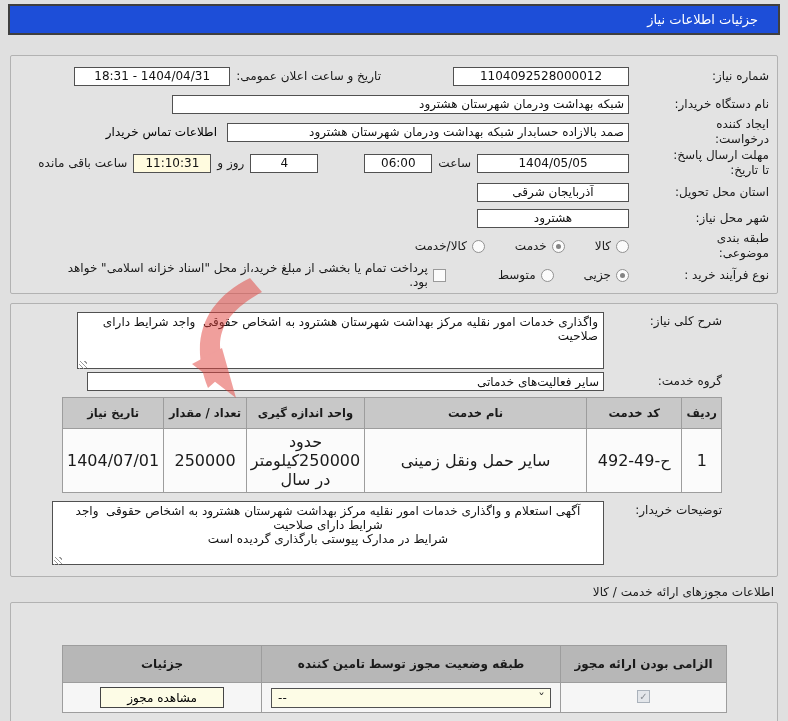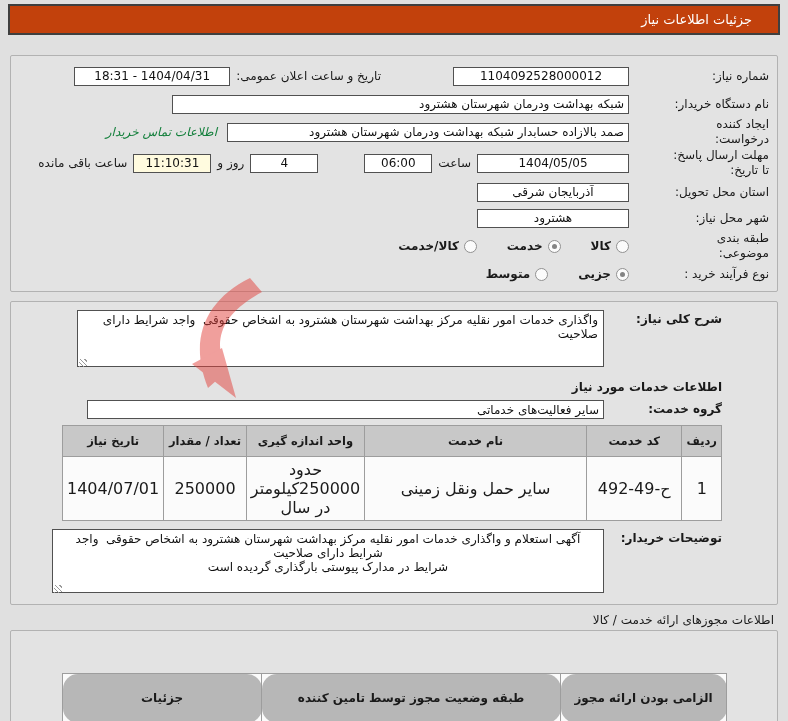--- a/index.html
+++ b/index.html
@@ -10,27 +10,27 @@
     font-size: 12px;
     color: #1a1a1a;
     direction: rtl;
     overflow: hidden;
     position: relative;
     padding-top: 4px;
   }
   .titlebar {
     margin: 0 8px;
     height: 31px;
-    background: #c2410c;
+    background: #1d4ed8;
     border: 2px solid #3f3f3f;
     color: #ffffff;
     font-size: 13px;
     display: flex;
     align-items: center;
-    padding: 0 26px;
+    padding: 0 20px;
   }
   .gb {
     margin: 0 10px;
     border: 1px solid #b2b2b2;
     border-radius: 2px;
     background: #e3e3e3;
   }
   .gb1 { margin-top: 20px; padding: 5px 8px 4px 8px; }
   .frow { display: flex; align-items: center; min-height: 26px; }
   .frow .lbl { width: 140px; flex: 0 0 140px; line-height: 1.25; padding-left: 40px; }
@@ -39,46 +39,46 @@
     border: 1px solid #515151;
     background: #ffffff;
     font-family: inherit;
     font-size: 12px;
     color: #111;
     padding: 0 4px;
   }
   input.center { text-align: center; }
   input.rightal { text-align: right; }
   .yellow { background: #fffbdf !important; }
-  a.link { color: #15803d; text-decoration: none; cursor: pointer; font-style: italic; }
+  a.link { color: #000000; text-decoration: none; cursor: pointer; }
   .inline-lbl { margin: 8px 6px; white-space: nowrap; }
   
   .radio {
     width: 13px; height: 13px; border-radius: 50%;
     border: 1px solid #919191; background: #fbfbfb;
     display: inline-block; position: relative; flex: 0 0 13px;
   }
   .radio.checked::after {
     content: ""; position: absolute; inset: 3px;
     border-radius: 50%; background: #848484;
   }
   .chk {
     width: 13px; height: 13px; border: 1px solid #9a9a9a;
     background: #fcfcfc; display: inline-block; position: relative; flex: 0 0 13px;
   }
   .chk.checked { background: #e3e6ea; border-color: #aab2bb; }
   .chk.checked::after {
     content: "✓"; position: absolute; inset: 0;
     font-size: 10px; line-height: 12px; text-align: center; color: #8b8f96;
   }
-  .opt { display: inline-flex; align-items: center; gap: 5px; margin-left: 30px; font-weight: bold; }
+  .opt { display: inline-flex; align-items: center; gap: 5px; margin-left: 30px; }
   
   .gb2 { margin-top: 9px; padding: 8px 0 8px 0; }
   .g2row { display: flex; align-items: flex-start; padding-right: 55px; }
-  .g2row .blbl { font-weight: bold; width: 118px; flex: 0 0 118px; padding-top: 2px; padding-left: 12px; }
+  .g2row .blbl { font-weight: normal; width: 118px; flex: 0 0 118px; padding-top: 2px; padding-left: 12px; }
   .ta-wrap { position: relative; }
   textarea.ta {
     border: 1px solid #515151; background: #fff; resize: none;
     font-family: inherit; font-size: 12px; color: #111;
     padding: 2px 5px; overflow: hidden;
   }
   .rsz {
     position: absolute; left: 2px; bottom: 3px; width: 8px; height: 8px;
     background: repeating-linear-gradient(45deg, #9a9a9a 0 1px, transparent 1px 3px);
   }
@@ -87,21 +87,21 @@
   .svc-table { width: 660px; margin: 6px 55px 8px; }
   .svc-table th, .svc-table td, .lic-table th, .lic-table td {
     border: 1px solid #9d9d9d; text-align: center; padding: 3px 4px;
   }
   .svc-table th { background: #c8c8c8; font-weight: bold; height: 31px; font-size: 11.5px; }
   .svc-table td { height: 37px; font-size: 16px; }
   
   .lic-label { padding: 8px 14px 3px; }
   .gb3 { padding: 42px 0 14px; }
   .lic-table { width: 665px; margin: 0 50px; }
-  .lic-table th { background: #b7b7b7; font-weight: bold; height: 49px; border-radius: 15px; }
+  .lic-table th { background: #b7b7b7; font-weight: bold; height: 37px; }
   .lic-table td { height: 30px; background: #f6f6f6; }
   .sel {
     width: 280px; height: 20px; margin: 0 auto;
     border: 1px solid #515151; background: #fdfce6;
     display: flex; align-items: center; justify-content: space-between;
     padding: 0 6px; cursor: pointer;
   }
   .sel .chev { font-size: 10px; color: #333; transform: scaleX(1.4); }
   .btn-license {
     background: #fdfce6; border: 1px solid #454545;
@@ -189,34 +189,37 @@
   <div class="frow">
     <span class="lbl">نوع فرآیند خرید :</span>
     <span class="opt">
       <span class="radio checked"></span>
       <span>جزیی</span>
     </span>
     <span class="opt">
       <span class="radio"></span>
       <span>متوسط</span>
     </span>
+    <span class="opt" style="margin-right:22px">
+      <span class="chk"></span>
+      <span>پرداخت تمام یا بخشی از مبلغ خرید،از محل "اسناد خزانه اسلامی" خواهد بود.</span>
+    </span>
   </div>
 </div>
 
 <div class="gb gb2">
 
   <div class="g2row">
     <span class="blbl">شرح کلی نیاز:</span>
     <span class="ta-wrap">
       <textarea class="ta" style="width: 527px; height: 57px;" readonly="">واگذاری خدمات امور نقلیه مرکز بهداشت شهرستان هشترود به اشخاص حقوقی  واجد شرایط دارای صلاحیت</textarea>
       <span class="rsz"></span>
     </span>
   </div>
 
-  <div class="sec-title">اطلاعات خدمات مورد نیاز</div>
 
   <div class="g2row">
     <span class="blbl">گروه خدمت:</span>
     <input class="field rightal" style="width: 517px;" readonly="" value="سایر فعالیت‌های خدماتی">
   </div>
 
   <table class="svc-table">
     <thead>
       <tr>
         <th style="width:6%">ردیف</th>

